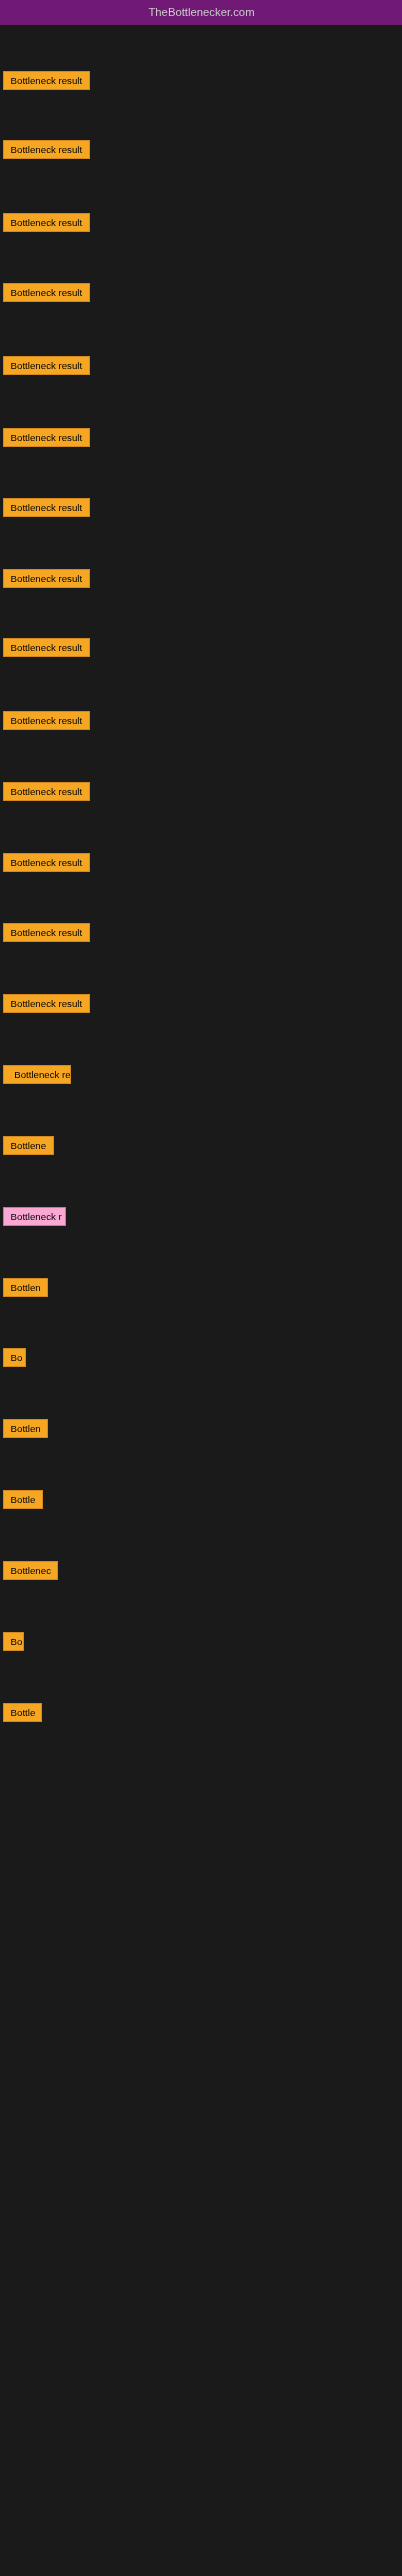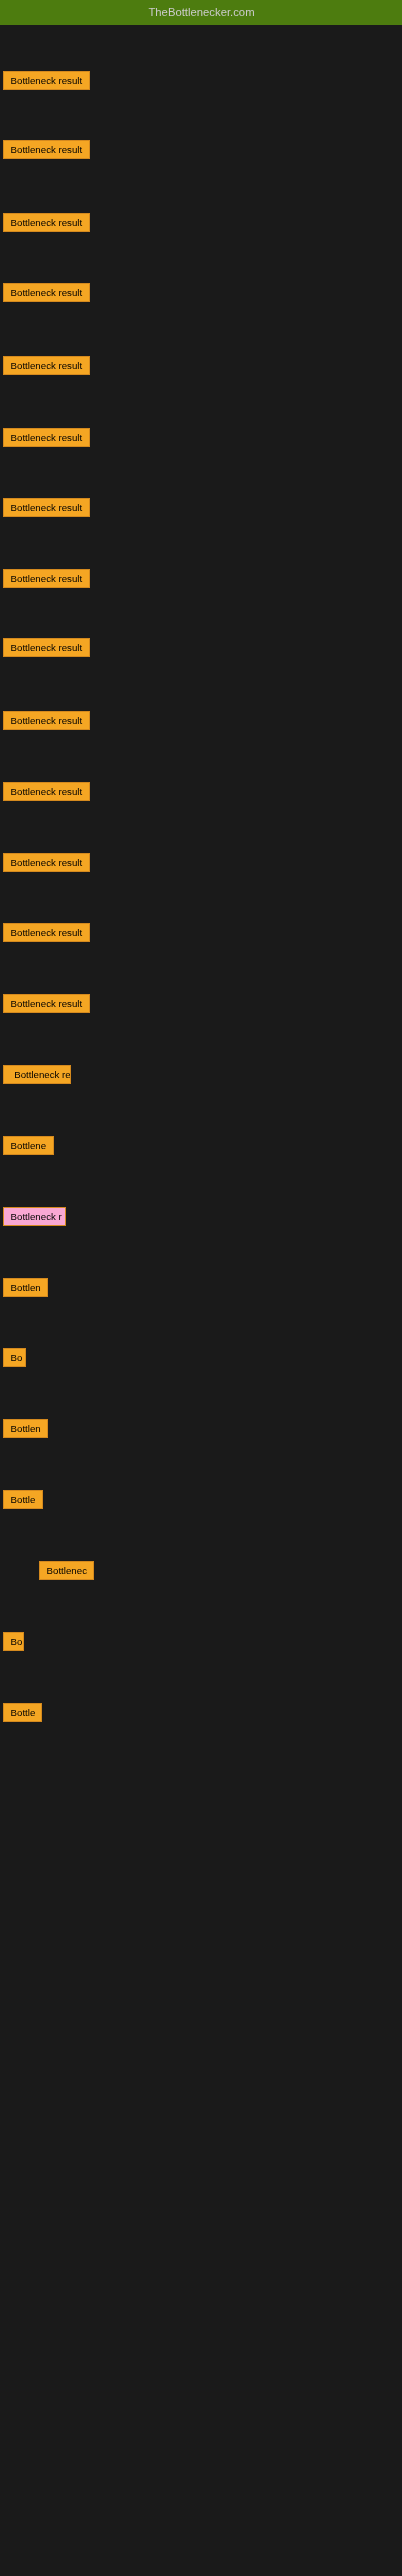--- a/index.html
+++ b/index.html
@@ -14,21 +14,21 @@
       background-color: #1a1a1a;
       font-family: Arial, sans-serif;
       position: relative;
     }
 
     .site-title {
       text-align: center;
       color: #cccccc;
       font-size: 11.3px;
       padding: 6.4px 0;
-      background-color: #4d7c0f;
+      background-color: #701a75;
     }
 
     .bottleneck-badge {
       display: inline-block;
       background-color: #f5a623;
       color: #000000;
       font-size: 9.7px;
       font-weight: normal;
       padding: 3.2px 6.4px;
       border: 0.8px solid #d4891e;
@@ -57,17 +57,17 @@
     <div style="position: absolute; top: 828px; left: 3.2px;"><span class="bottleneck-badge" style="background-color: rgb(245, 166, 35); border-color: rgb(212, 137, 30); color: rgb(0, 0, 0); max-width: 90px;">Bottleneck result</span></div>
     <div style="position: absolute; top: 898px; left: 3.2px;"><span class="bottleneck-badge" style="background-color: rgb(245, 166, 35); border-color: rgb(212, 137, 30); color: rgb(0, 0, 0); max-width: 89px;">Bottleneck result</span></div>
     <div style="position: absolute; top: 969px; left: 3.2px;"><span class="bottleneck-badge" style="background-color: rgb(245, 166, 35); border-color: rgb(212, 137, 30); color: rgb(0, 0, 0); max-width: 87px;">Bottleneck result</span></div>
     <div style="position: absolute; top: 1040px; left: 3.2px;"><span class="bottleneck-badge" style="background-color: rgb(245, 166, 35); border-color: rgb(212, 137, 30); color: rgb(0, 0, 0); max-width: 68px; padding-left: 10px;">Bottleneck re</span></div>
     <div style="position: absolute; top: 1111px; left: 3.2px;"><span class="bottleneck-badge" style="background-color: rgb(245, 166, 35); border-color: rgb(212, 137, 30); color: rgb(0, 0, 0); max-width: 52px;">Bottlene</span></div>
     <div style="position: absolute; top: 1182px; left: 3.2px;"><span class="bottleneck-badge" style="background-color: #f9a8d4; border-color: rgb(212, 137, 30); color: rgb(0, 0, 0); max-width: 63px;">Bottleneck r</span></div>
     <div style="position: absolute; top: 1253px; left: 3.2px;"><span class="bottleneck-badge" style="background-color: rgb(245, 166, 35); border-color: rgb(212, 137, 30); color: rgb(0, 0, 0); max-width: 47px;">Bottlen</span></div>
     <div style="position: absolute; top: 1323px; left: 3.2px;"><span class="bottleneck-badge" style="background-color: rgb(245, 166, 35); border-color: rgb(212, 137, 30); color: rgb(0, 0, 0); max-width: 22.5px;">Bo</span></div>
     <div style="position: absolute; top: 1394px; left: 3.2px;"><span class="bottleneck-badge" style="background-color: rgb(245, 166, 35); border-color: rgb(212, 137, 30); color: rgb(0, 0, 0); max-width: 45px;">Bottlen</span></div>
     <div style="position: absolute; top: 1465px; left: 3.2px;"><span class="bottleneck-badge" style="background-color: rgb(245, 166, 35); border-color: rgb(212, 137, 30); color: rgb(0, 0, 0); max-width: 40px;">Bottle</span></div>
-    <div style="position: absolute; top: 1536px; left: 3.2px;"><span class="bottleneck-badge" style="background-color: rgb(245, 166, 35); border-color: rgb(212, 137, 30); color: rgb(0, 0, 0); max-width: 55px; margin-left: 36px;">Bottlenec</span></div>
+    <div style="position: absolute; top: 1536px; left: 3.2px;"><span class="bottleneck-badge" style="background-color: rgb(245, 166, 35); border-color: rgb(212, 137, 30); color: rgb(0, 0, 0); max-width: 55px;">Bottlenec</span></div>
     <div style="position: absolute; top: 1607px; left: 3.2px;"><span class="bottleneck-badge" style="background-color: rgb(245, 166, 35); border-color: rgb(212, 137, 30); color: rgb(0, 0, 0); max-width: 21px;">Bo</span></div>
     <div style="position: absolute; top: 1678px; left: 3.2px;"><span class="bottleneck-badge" style="background-color: rgb(245, 166, 35); border-color: rgb(212, 137, 30); color: rgb(0, 0, 0); max-width: 39px;">Bottle</span></div>
   </div>
 
 
 </body></html>

